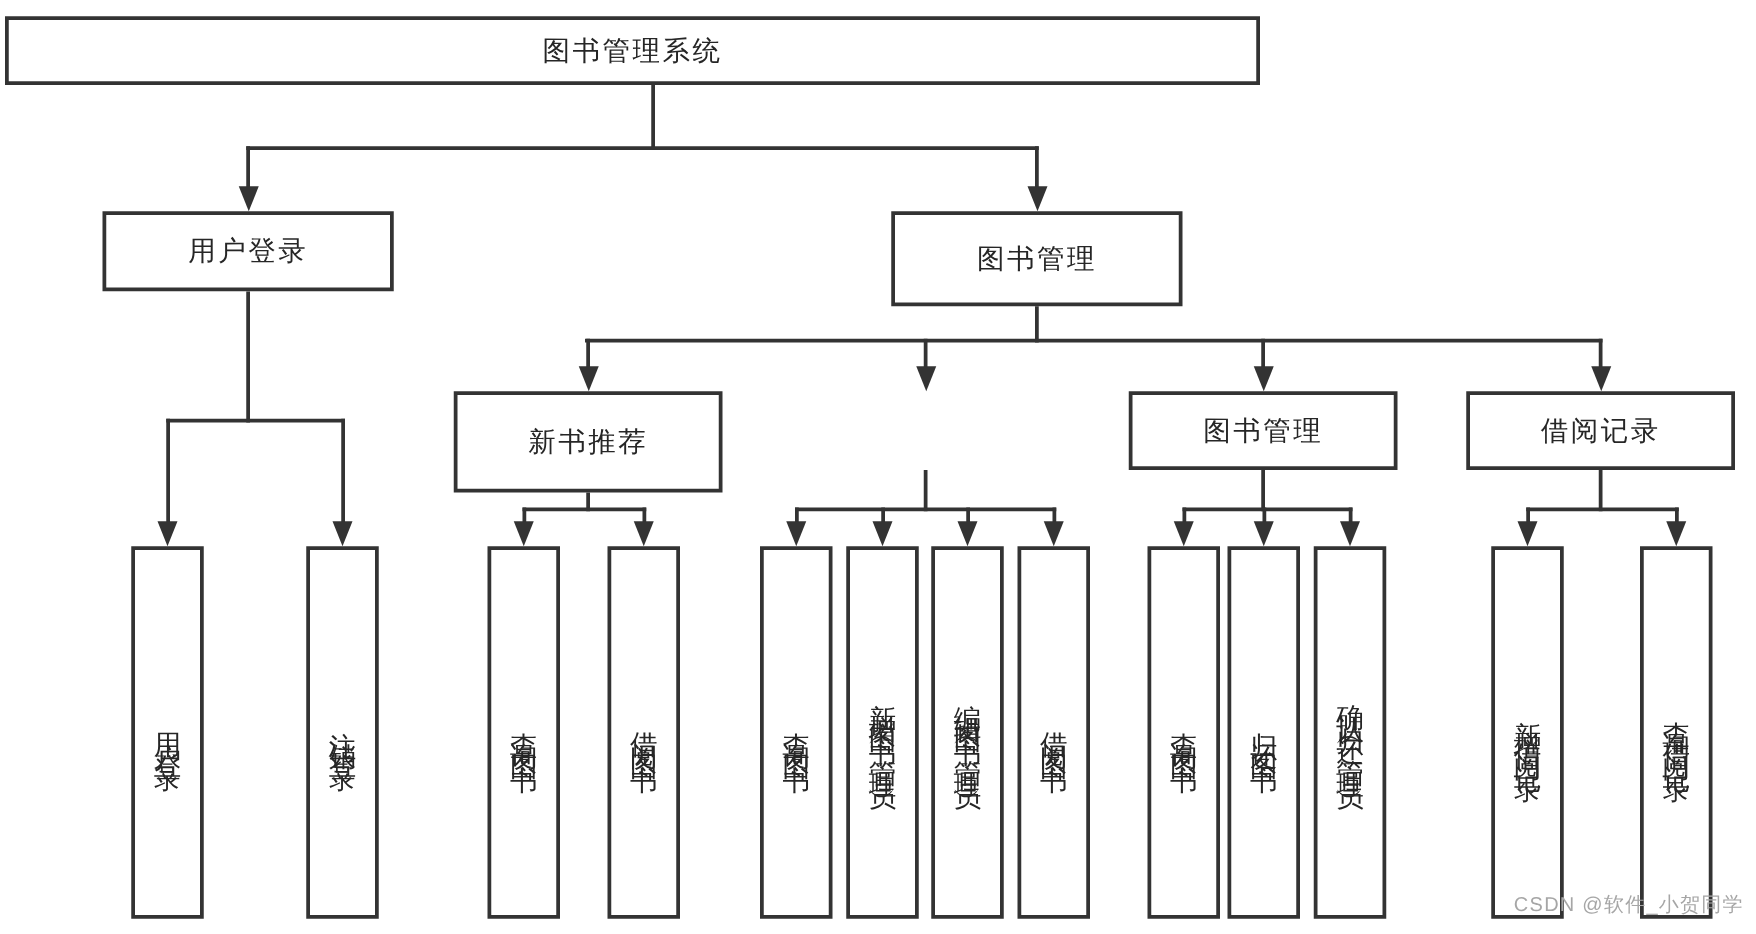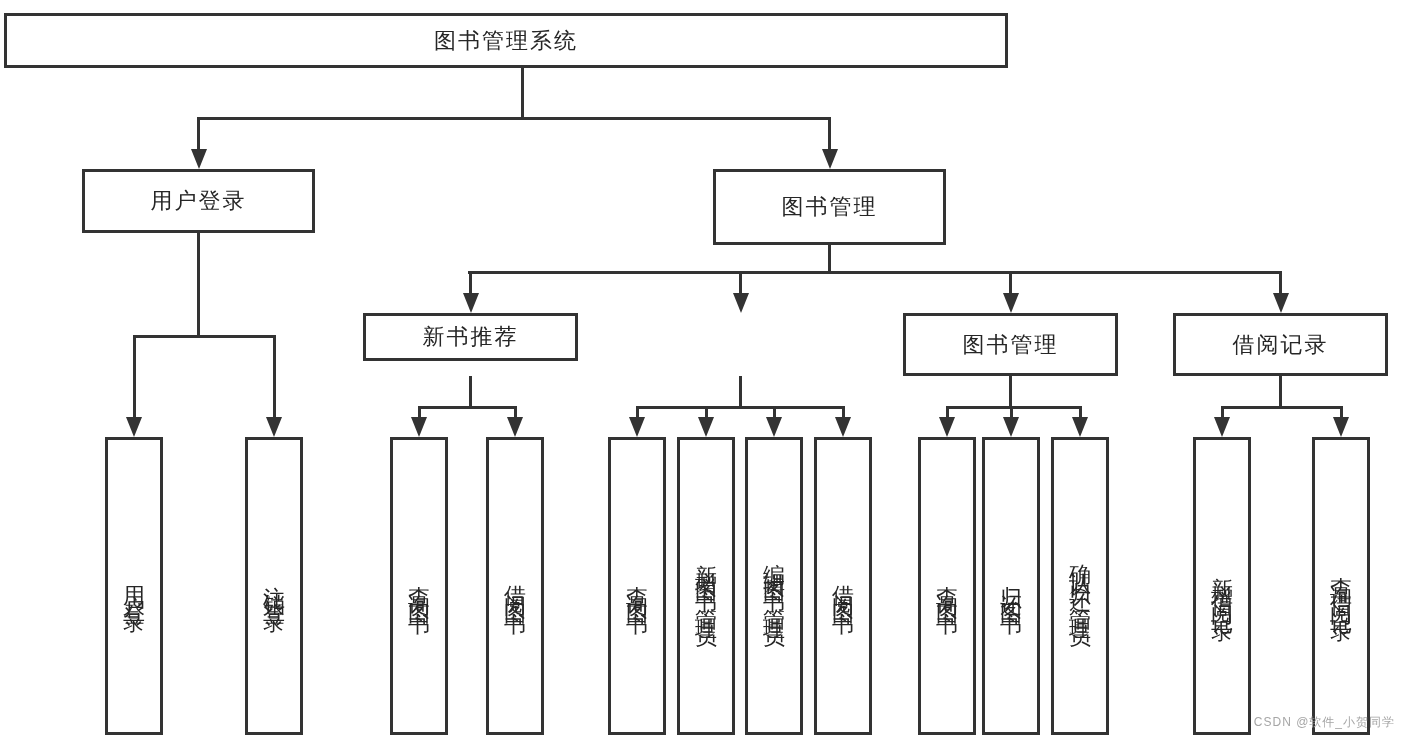--- a/index.html
+++ b/index.html
@@ -27,21 +27,21 @@
   .hline{position:absolute;height:3px;background:#333333;}
   .arrow{
     position:absolute;width:0;height:0;
     border-left:8px solid transparent;
     border-right:8px solid transparent;
     border-top:20px solid #333333;
   }
   .watermark{
     position:absolute;
     top:714px;right:10px;
-    font-size:12px;
+    font-size:16px;
     letter-spacing:1px;
     color:#a6a6a6;
     z-index:10;
     white-space:nowrap;
   }
 </style>
 </head>
 <body>
 
 <div id="canvas">
@@ -111,21 +111,21 @@
     <div class="vline" style="left:1339.5px;top:406px;height:14px;"></div>
     <div class="arrow" style="left:1333px;top:417px;"></div>
   </div>
 
   <div class="box" style="left:4px;top:13px;width:1004px;height:55px;">图书管理系统</div>
 
   <div class="box" style="left:82px;top:169px;width:233px;height:64px;">用户登录</div>
 
   <div class="box" style="left:713px;top:169px;width:233px;height:76px;">图书管理</div>
 
-  <div class="box" style="left:363px;top:313px;width:215px;height:48px;">新书推荐</div>
+  <div class="box" style="left:363px;top:313px;width:215px;height:81px;">新书推荐</div>
 
 
   <div class="box" style="left:903px;top:313px;width:215px;height:63px;">图书管理</div>
 
   <div class="box" style="left:1173px;top:313px;width:215px;height:63px;">借阅记录</div>
 
   <div class="box vbox" style="left:105px;top:437px;width:58px;height:298px;">用户登录</div>
   <div class="box vbox" style="left:245px;top:437px;width:58px;height:298px;">注销登录</div>
 
   <div class="box vbox" style="left:390px;top:437px;width:58px;height:298px;">查询图书</div>

